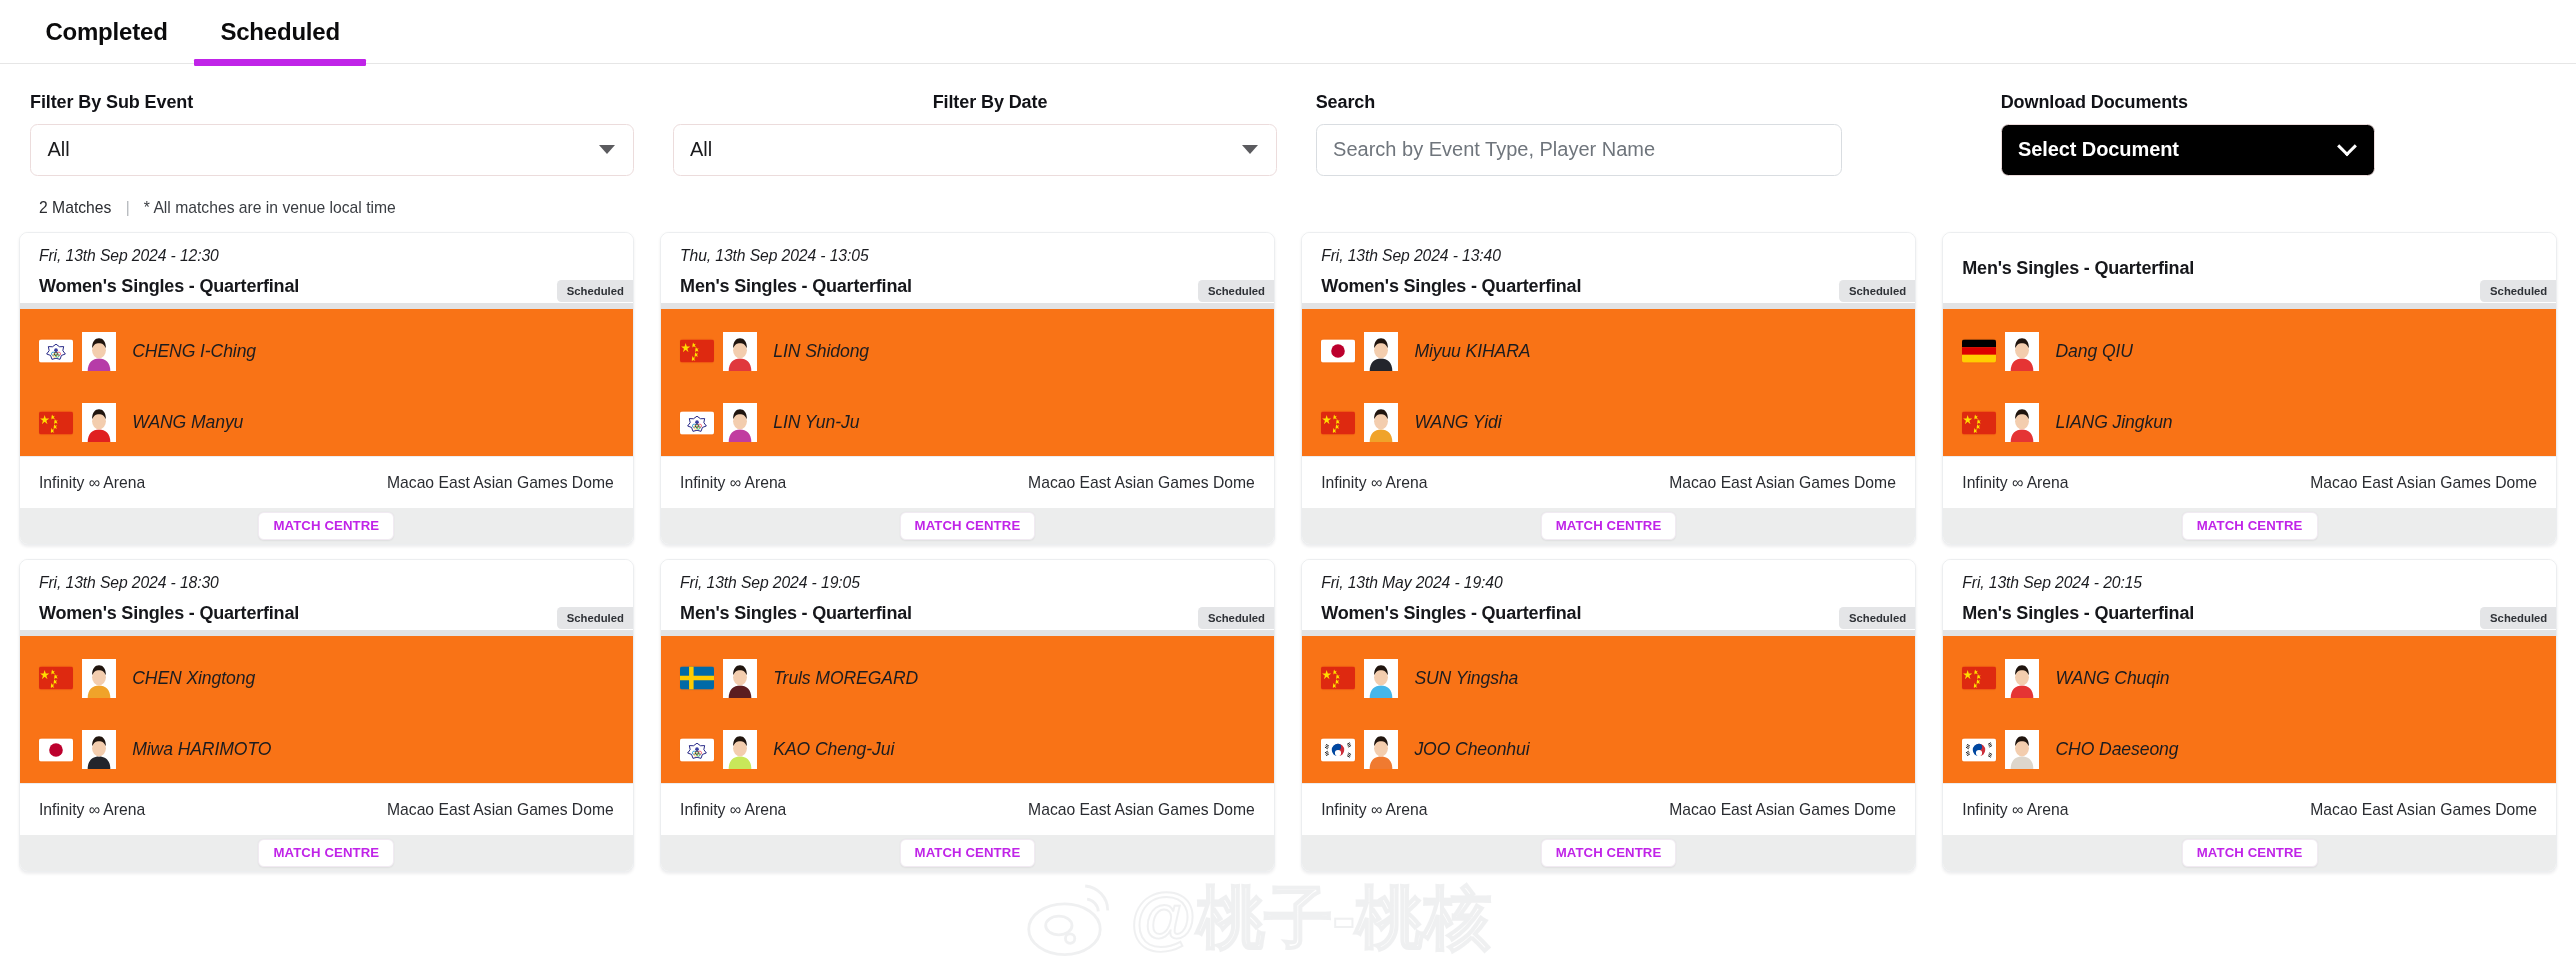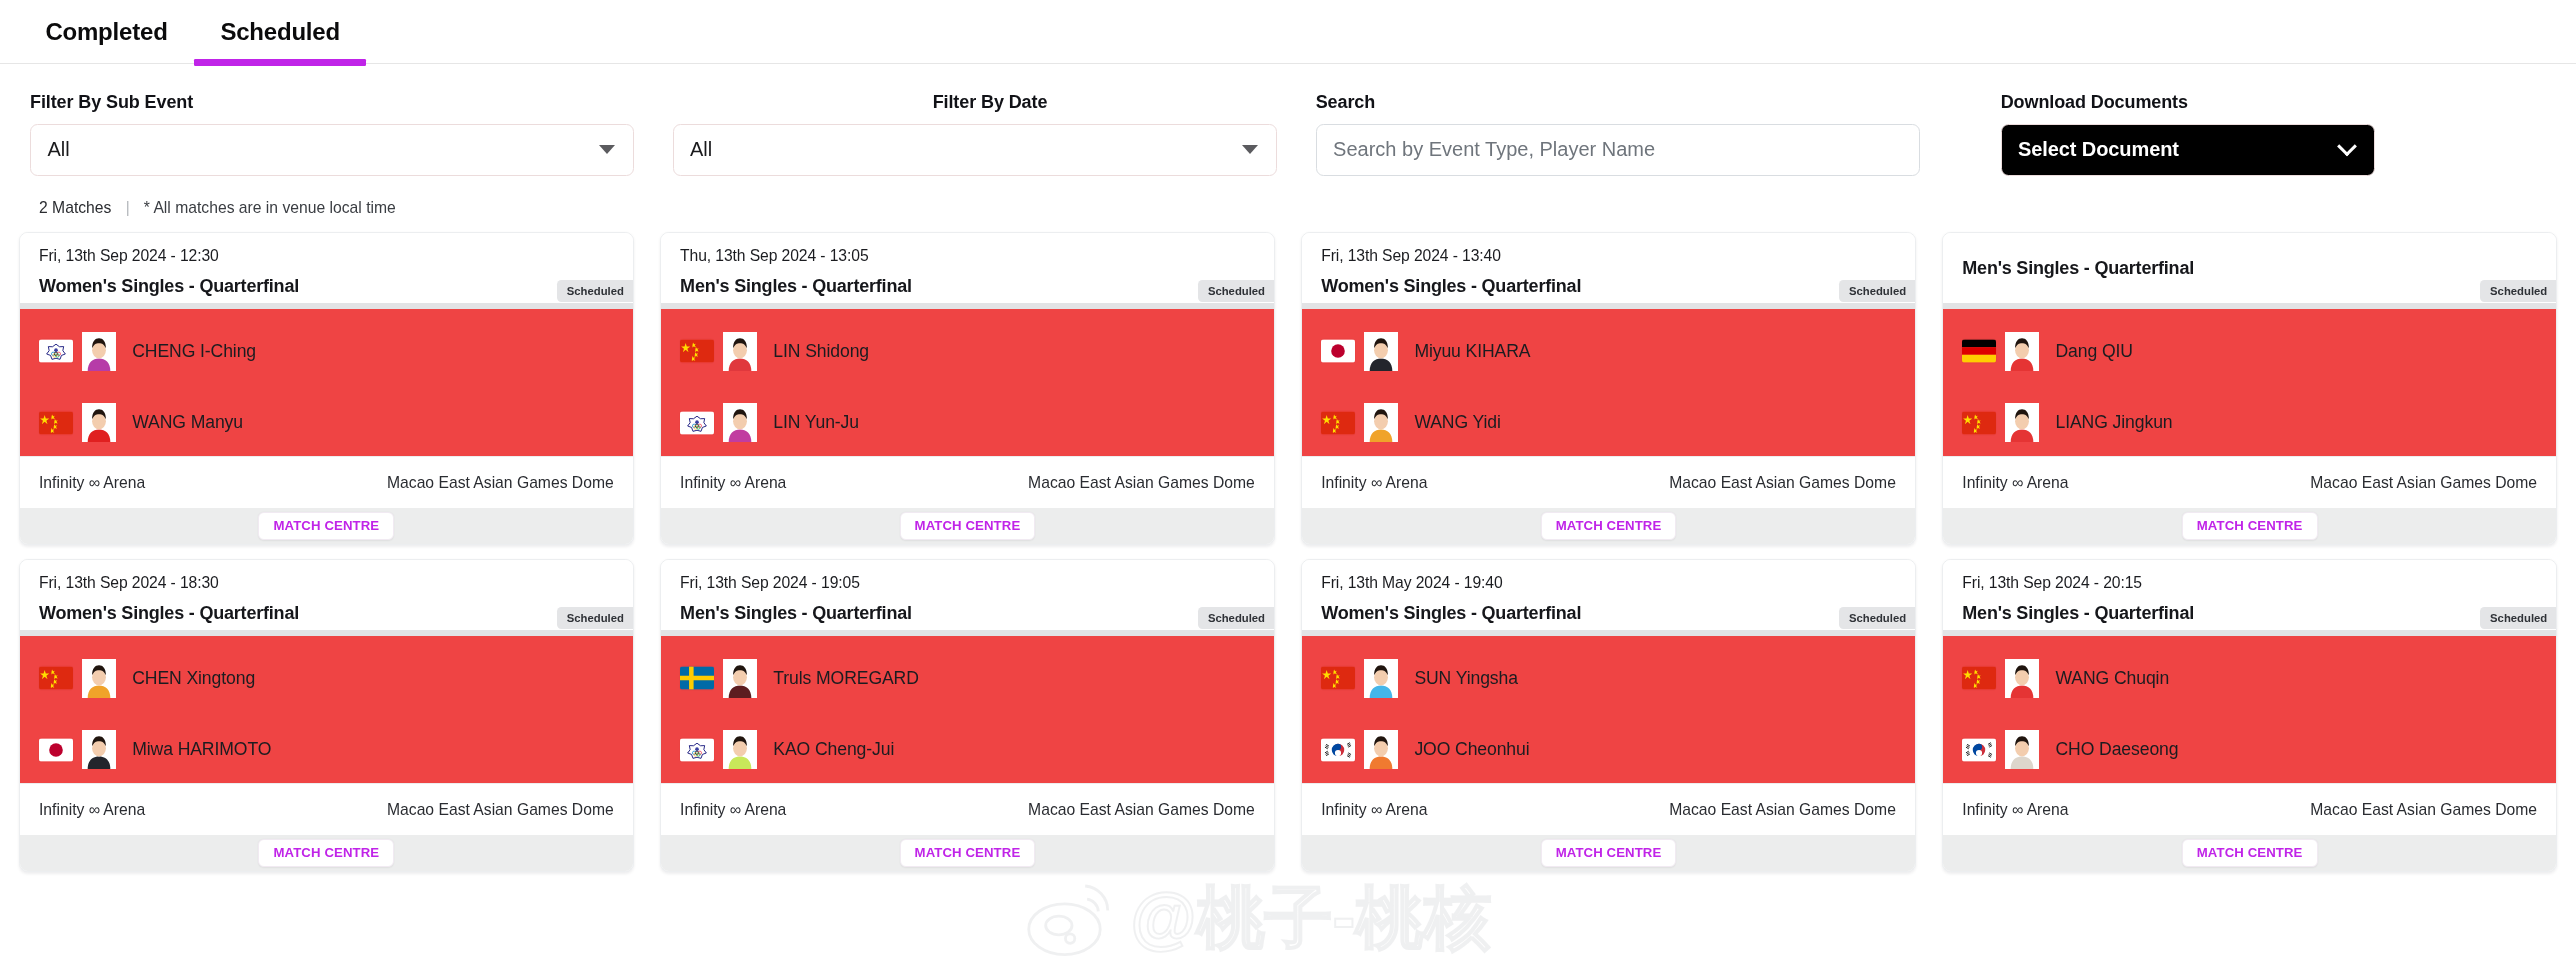--- a/index.html
+++ b/index.html
@@ -91,21 +91,21 @@
   }
 
   .search-box {
     height: 52px;
     border: 1.3px solid #d9dde1;
     border-radius: 7.5px;
     background: #ffffff;
     display: flex;
     align-items: center;
     padding: 0 16.4px;
-    width: 604px;
+    width: 526px;
   }
   .search-box input {
     border: 0;
     outline: 0;
     width: 100%;
     font-family: "Liberation Sans", sans-serif;
     font-size: 20px;
     color: #1a1a1c;
     background: transparent;
   }
@@ -179,20 +179,21 @@
   .card-head {
     position: relative;
     background: #ffffff;
     padding: 14px 19px 0 19px;
     height: 72px;
   }
   .card-date {
     font-size: 15.7px;
     color: #1b1c20;
     letter-spacing: -0.1px;
+    font-style: italic;
   }
   .card-title {
     margin-top: 10.7px;
     font-size: 18px;
     font-weight: 700;
     color: #16171b;
     letter-spacing: -0.2px;
   }
   .status-badge {
     position: absolute;
@@ -205,23 +206,24 @@
     padding: 5px 8.8px 5px 10px;
     border-radius: 4.4px 0 0 4.4px;
   }
   .head-divider {
     height: 5.7px;
     background: #e2e3e5;
   }
 
   .players {
     flex: 1;
-    background: #ef4444;
+    background: #f97316;
     padding: 15px 19px 6.3px 19px;
     border-bottom: 1.3px solid #ededee;
+    font-style: italic;
   }
   .player-row {
     display: flex;
     align-items: center;
     height: 55px;
     gap: 0;
   }
   .player-row + .player-row { margin-top: 16.4px; }
 
   .flag {

